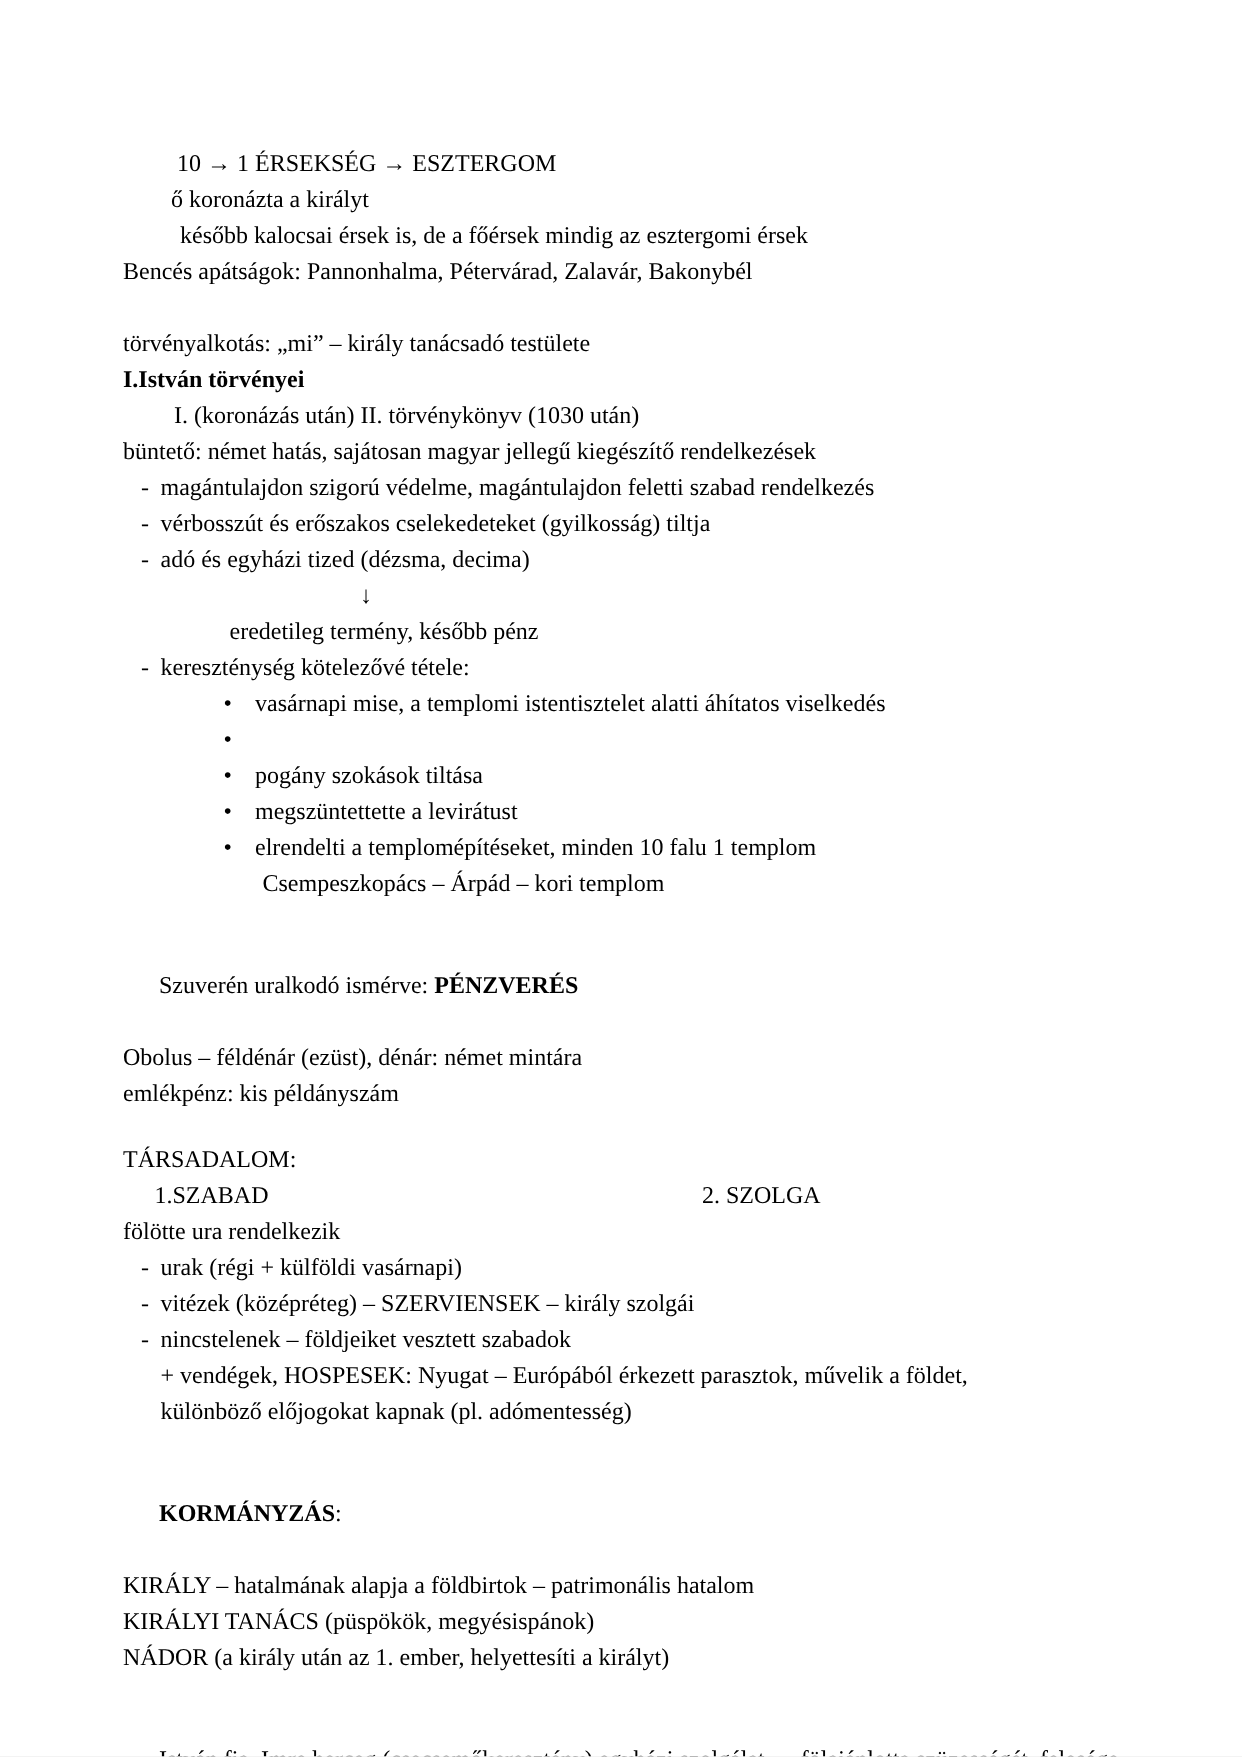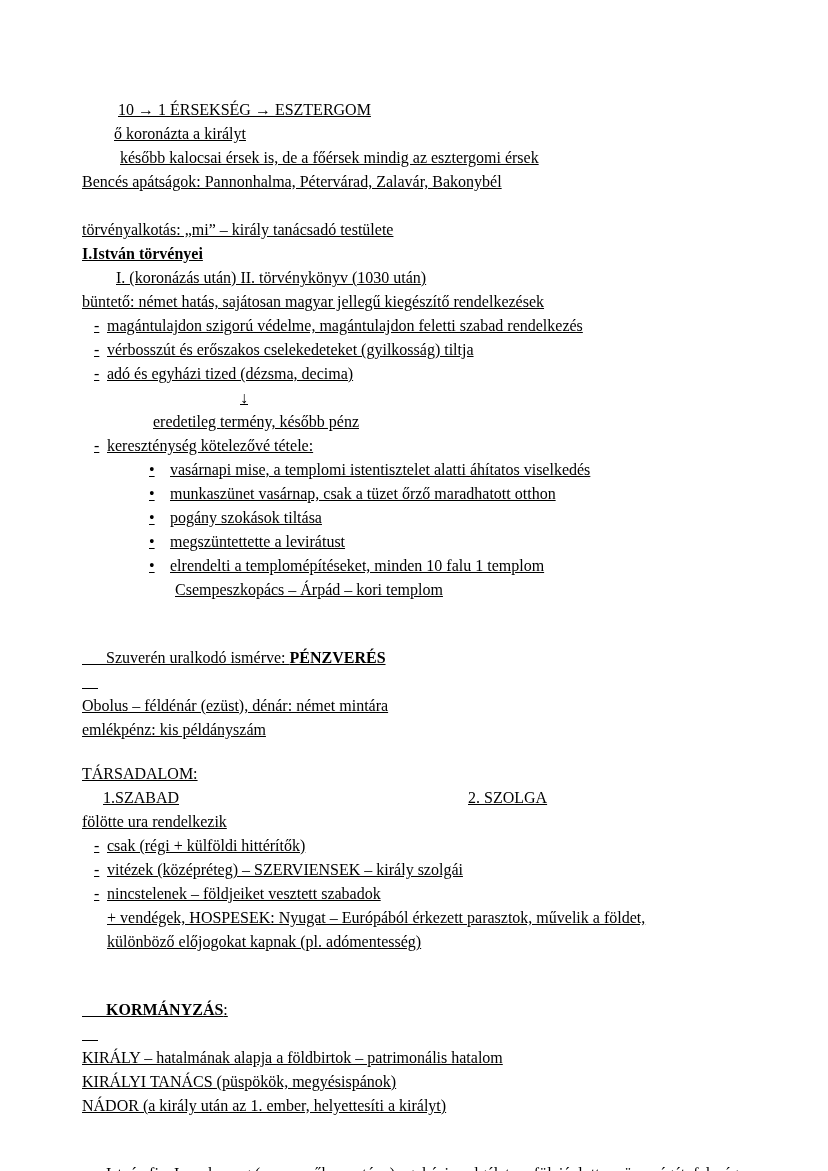--- a/index.html
+++ b/index.html
@@ -7,21 +7,20 @@
     position:relative;
     width:828px;height:1171px;
     margin:0 auto;
     background:#ffffff;
     box-sizing:border-box;
     padding:98px 44px 0 82px;
     font-family:"Liberation Serif","DejaVu Serif",serif;
     font-size:16px;
     color:#000000;
     overflow:hidden;
-    text-decoration:underline;
   }
   .line{line-height:24px;min-height:24px;white-space:pre-wrap;}
   .b{font-weight:bold;}
   .u{text-decoration:underline;}
   .row{display:flex;}
   .row .txt{flex:1;}
   .m-dash{flex:0 0 13px;margin-left:12px;}
   .m-bullet{flex:0 0 21px;margin-left:67px;}
   .pl21{padding-left:21px;}
   .pl25{padding-left:25px;}
@@ -77,21 +76,20 @@
       <span class="m-dash">-</span>
       <span class="txt">kereszténység kötelezővé tétele:</span>
     </div>
 
     <div class="line row">
       <span class="m-bullet">•</span>
       <span class="txt">vasárnapi mise, a templomi istentisztelet alatti áhítatos viselkedés</span>
     </div>
     <div class="line row">
       <span class="m-bullet">•</span>
-      <span class="txt">munkaszünet vasárnap, csak a tüzet őrző maradhatott otthon</span>
     </div>
     <div class="line row">
       <span class="m-bullet">•</span>
       <span class="txt">pogány szokások tiltása</span>
     </div>
     <div class="line row">
       <span class="m-bullet">•</span>
       <span class="txt">megszüntettette a levirátust</span>
     </div>
     <div class="line row">
@@ -114,21 +112,21 @@
     <div class="line cols">
       <span class="col1 pl21">1.SZABAD</span>
       <span class="col2">2. SZOLGA</span>
     </div>
     <div class="line cols">
       <span class="col2">fölötte ura rendelkezik</span>
     </div>
 
     <div class="line row">
       <span class="m-dash">-</span>
-      <span class="txt">csak (régi + külföldi hittérítők)</span>
+      <span class="txt">urak (régi + külföldi vasárnapi)</span>
     </div>
     <div class="line row">
       <span class="m-dash">-</span>
       <span class="txt">vitézek (középréteg) – SZERVIENSEK – király szolgái</span>
     </div>
     <div class="line row">
       <span class="m-dash">-</span>
       <span class="txt">nincstelenek – földjeiket vesztett szabadok</span>
     </div>
     <div class="line pl25">+ vendégek, HOSPESEK: Nyugat – Európából érkezett parasztok, művelik a földet,</div>

